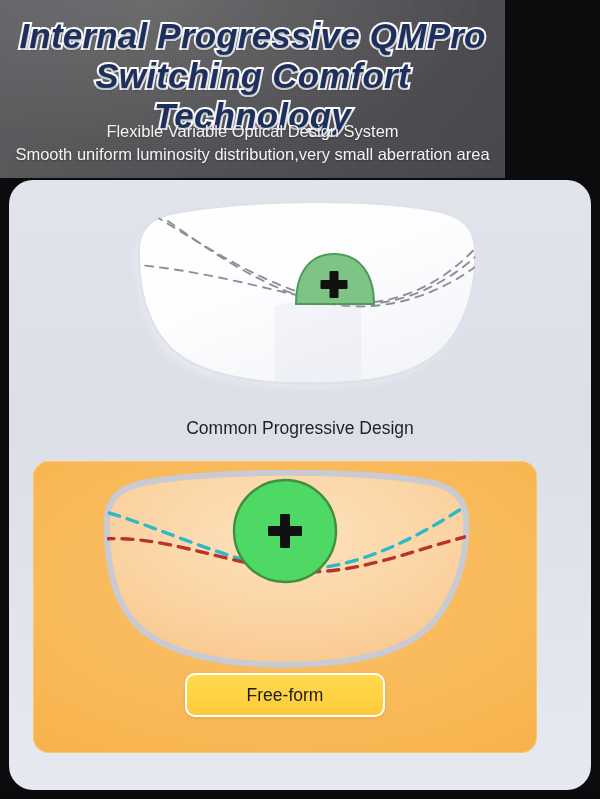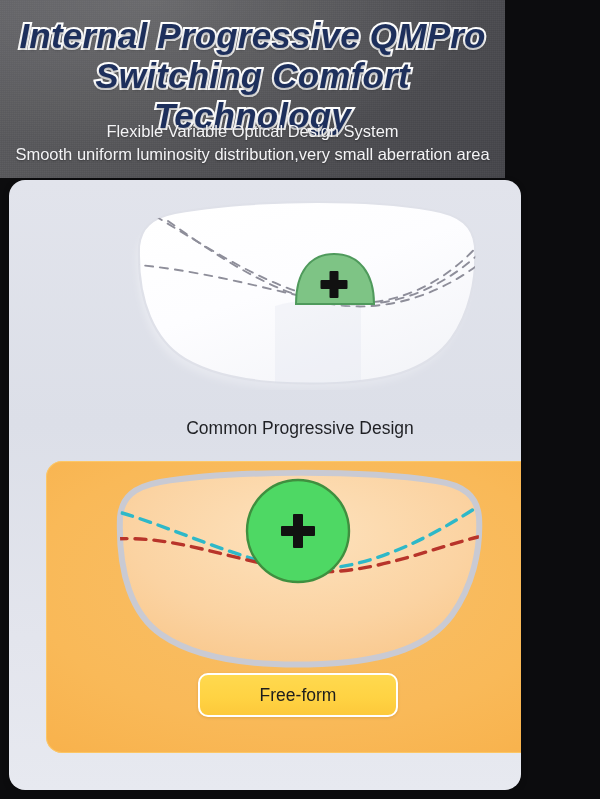--- a/index.html
+++ b/index.html
@@ -45,22 +45,22 @@
     text-align:center;
     font-size:16.5px;line-height:23px;
     color:#f4f4f6;
     white-space:pre-line;
     text-shadow:0 1px 2px rgba(0,0,0,0.35);
     z-index:3;
   }
 
   
   .card{
-    position:absolute;left:9px;top:180px;width:512px;height:610px;
-    border-radius:16px;
+    position:absolute;left:9px;top:180px;width:582px;height:610px;
+    border-radius:24px;
     background:linear-gradient(180deg,#e2e4ec 0%,#dcdfe8 40%,#e3e5ed 75%,#e7e9f0 100%);
     overflow:hidden;
     box-shadow:0 2px 6px rgba(0,0,0,0.25);
   }
 
   
   .panel-top{
     position:absolute;left:0;top:0;width:582px;height:265px;
   }
   .lens-top{
@@ -68,21 +68,21 @@
   }
   .caption-common{
     position:absolute;left:0;right:0;top:237px;
     text-align:center;
     font-size:17.5px;line-height:22px;
     color:#1f2024;
   }
 
   
   .panel-bottom{
-    position:absolute;left:37px;top:281px;width:504px;height:292px;
+    position:absolute;left:24px;top:281px;width:504px;height:292px;
     border-radius:16px;
     background:
       radial-gradient(125% 115% at 50% 42%, #f8bf68 0%, #f9b958 42%, #f7ad44 78%, #f4a53c 100%);
     box-shadow:inset 0 0 0 1px rgba(255,214,120,0.55);
   }
   .lens-bottom{
     position:absolute;left:56px;top:8px;width:392px;height:204px;
   }
   .btn-freeform{
     position:absolute;left:50%;top:212px;transform:translateX(-50%);

